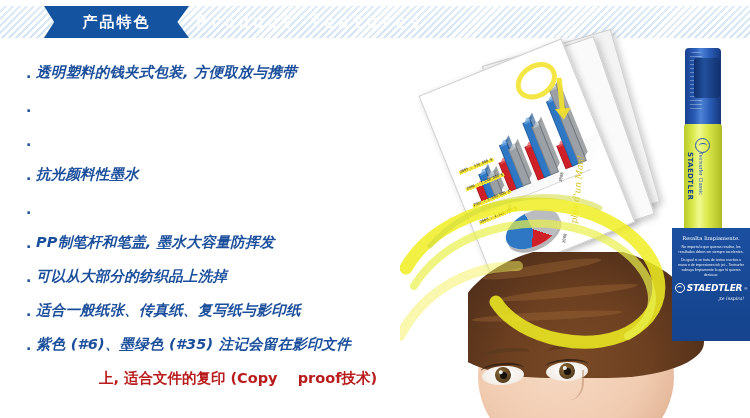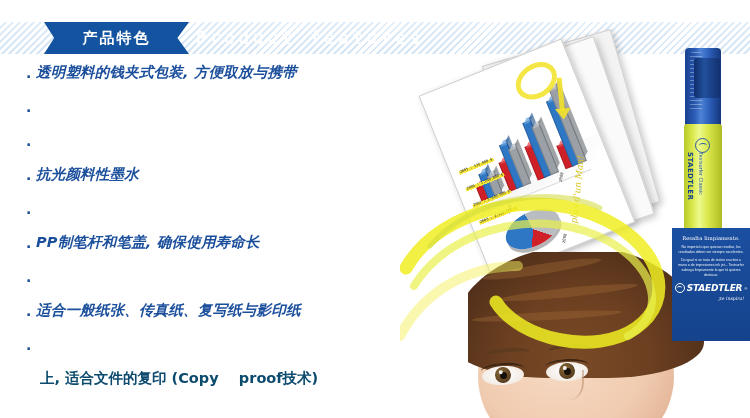--- a/index.html
+++ b/index.html
@@ -5,21 +5,21 @@
   html,body{margin:0;padding:0;}
   body{
     width:750px;height:418px;overflow:hidden;
     background:#ffffff;
     font-family:"Liberation Sans","DejaVu Sans",sans-serif;
     position:relative;
   }
   #page{position:relative;width:750px;height:418px;overflow:hidden;background:#fff;}
 
   
-  .header{position:absolute;left:0;top:22px;width:750px;height:32px;}
+  .header{position:absolute;left:0;top:6px;width:750px;height:32px;}
   .header-stripes{
     position:absolute;left:0;top:0;width:750px;height:32px;
     background:
       repeating-linear-gradient(-45deg,
         #ffffff 0px,#ffffff 3px,
         #cfe2f5 3px,#cfe2f5 5px);
     opacity:.95;
   }
   .header-stripes:after{
     content:"";position:absolute;left:0;top:0;right:0;bottom:0;
@@ -53,23 +53,23 @@
     font-weight:600;
     letter-spacing:.2px;
     white-space:nowrap;
   }
   .feature-bullet{
     color:#1b4f9c;width:10px;flex:0 0 10px;
     font-size:14px;line-height:18px;padding-top:2px;
   }
   .feature-text{line-height:20px;padding-top:0px;font-style:italic;}
   .feature-cont{
-    color:#0c4a6e;font-size:14.5px;font-weight:600;
+    color:#b91c1c;font-size:14.5px;font-weight:600;
     font-family:"DejaVu Sans","Liberation Sans",sans-serif;
-    padding-left:14px;line-height:20px;white-space:pre;
+    padding-left:14px;line-height:20px;white-space:pre;text-align:center;
   }
 
   
   .docs{position:absolute;left:418px;top:38px;width:250px;height:260px;}
   .sheet{
     position:absolute;background:#ffffff;border:1px solid #cfcfcf;
     box-shadow:2px 3px 7px rgba(0,0,0,.22);
   }
   .sheet.s3{left:86px;top:6px;width:132px;height:178px;transform:rotate(-16deg);background:#f3f3f3;}
   .sheet.s2{left:68px;top:16px;width:140px;height:186px;transform:rotate(-19deg);background:#fafafa;}
@@ -283,31 +283,33 @@
     </div>
     <div class="feature">
       <span class="feature-bullet">.</span>
       <span class="feature-text">抗光颜料性墨水</span>
     </div>
     <div class="feature">
       <span class="feature-bullet">.</span>
     </div>
     <div class="feature">
       <span class="feature-bullet">.</span>
-      <span class="feature-text">PP制笔杆和笔盖, 确保使用寿命长</span>
-    </div>
-    <div class="feature">
-      <span class="feature-bullet">.</span>
+      <span class="feature-text">PP制笔杆和笔盖, 墨水大容量防挥发</span>
+    </div>
+    <div class="feature">
+      <span class="feature-bullet">.</span>
+      <span class="feature-text">可以从大部分的纺织品上洗掉</span>
     </div>
     <div class="feature">
       <span class="feature-bullet">.</span>
       <span class="feature-text">适合一般纸张、传真纸、复写纸与影印纸</span>
     </div>
     <div class="feature">
       <span class="feature-bullet">.</span>
+      <span class="feature-text">紫色 (#6)、墨绿色 (#35) 注记会留在影印文件</span>
     </div>
     <div class="feature-cont">上, 适合文件的复印 (Copy    proof技术)</div>
   </div>
 
   <div class="docs">
     <div class="sheet s3"></div>
     <div class="sheet s2"></div>
     <div class="sheet s1">
       <div class="sheet-inner">
         <div class="chart-floor"></div>

